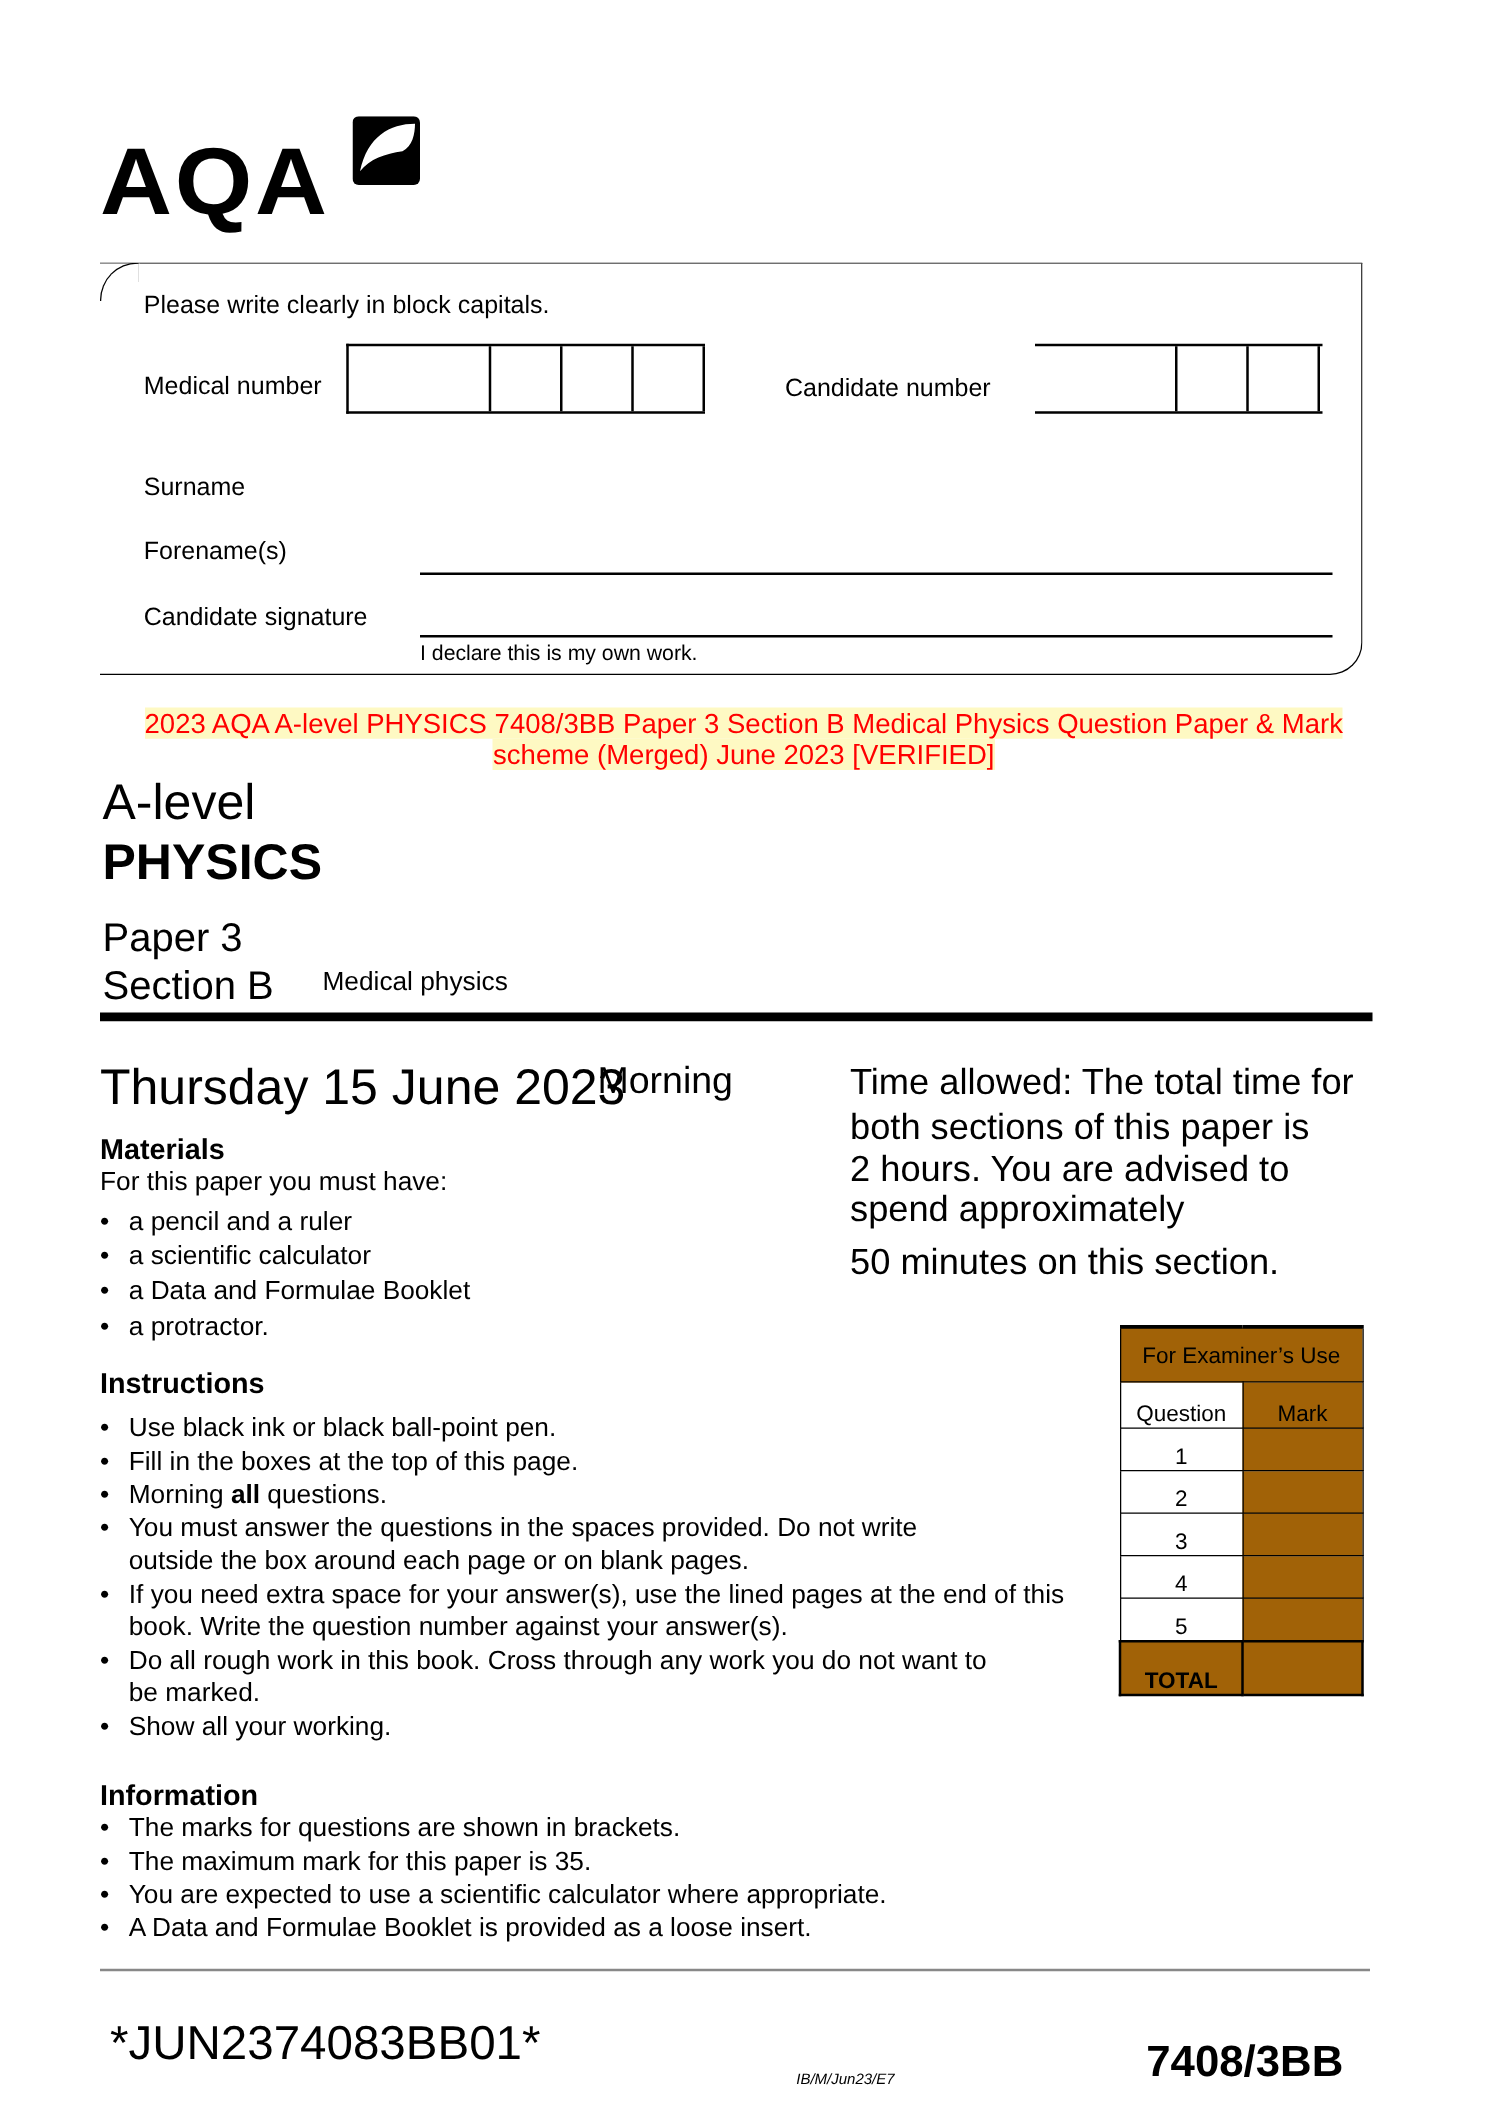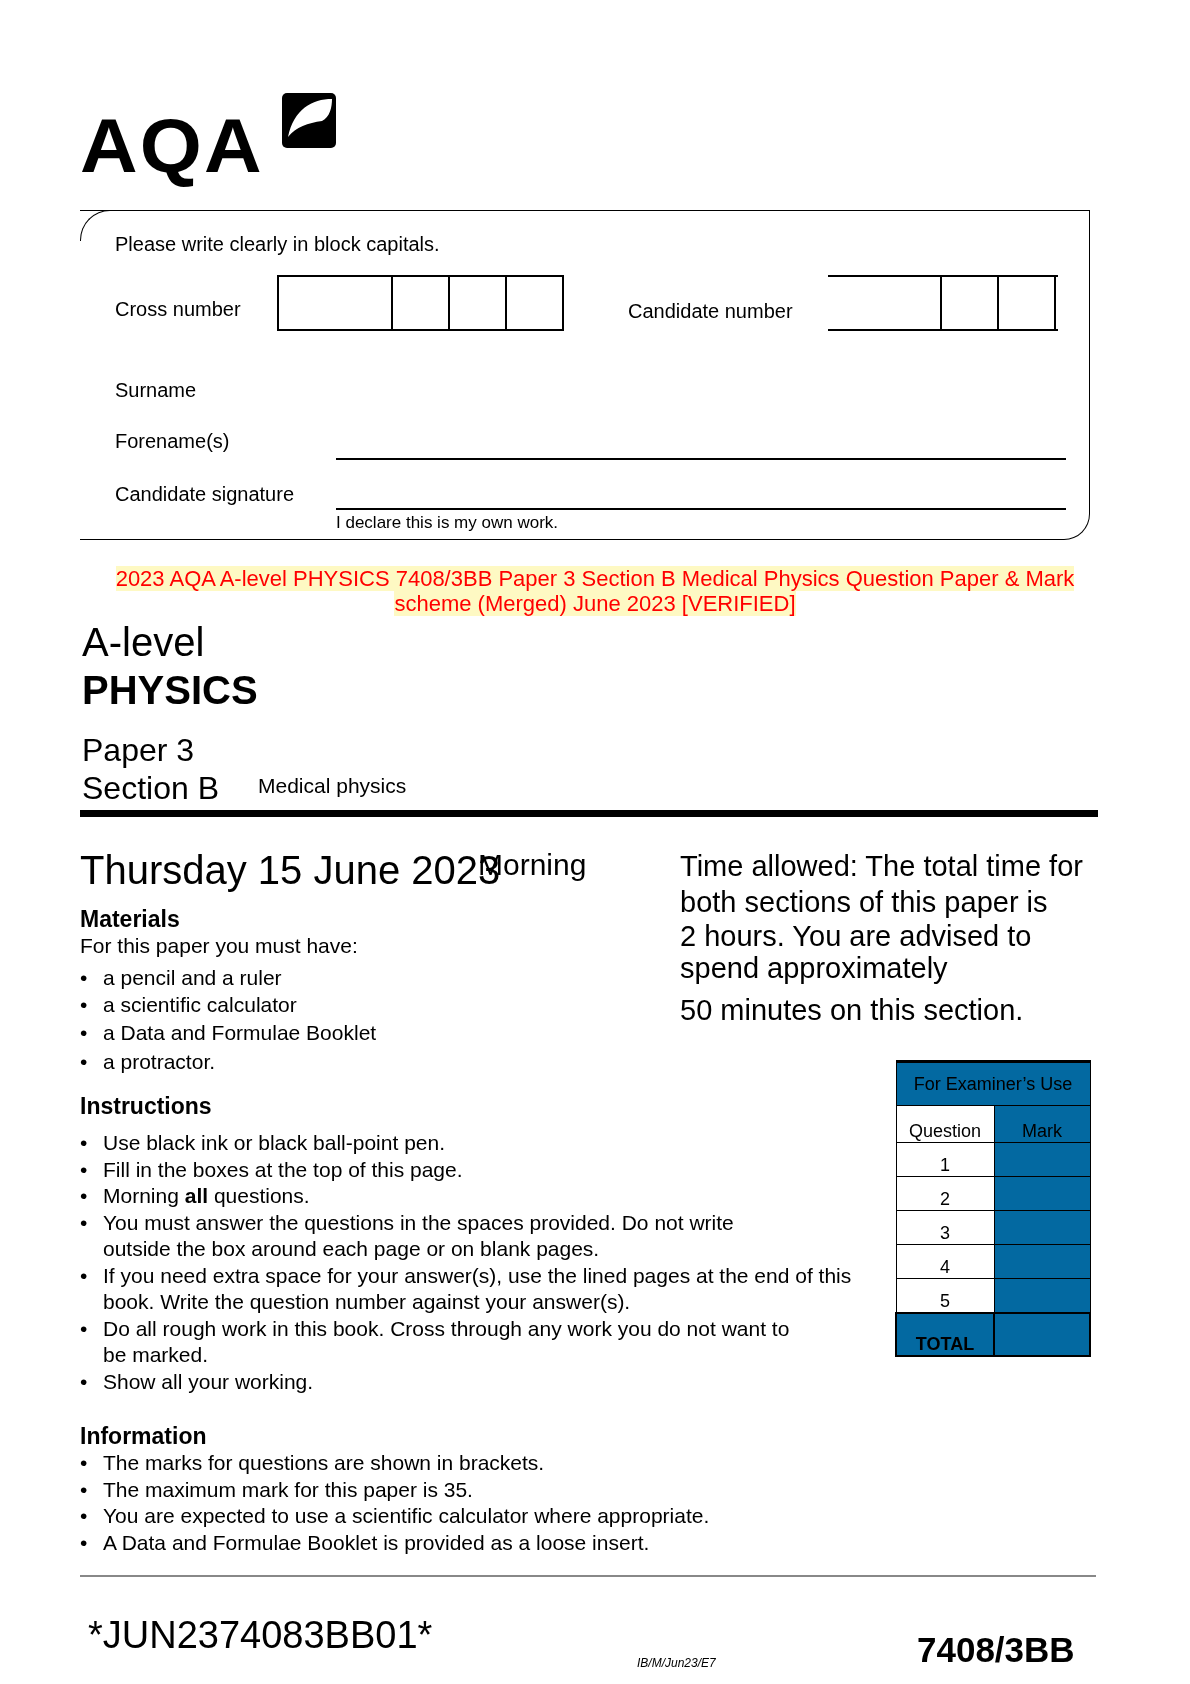--- a/index.html
+++ b/index.html
@@ -26,42 +26,42 @@
   .date { left:80px; top:848px; font-size:40px; }
   .session { left:478px; top:848px; font-size:30px; }
   .time-allowed { left:680px; top:848px; width:420px; font-size:29px; line-height:36px; }
   .sec-head { font-size:23px; font-weight:bold; }
   .body-txt { font-size:21px; line-height:26px; }
   ul.bul { list-style:none; margin:0; padding:0; }
   ul.bul li { position:relative; padding-left:23px; font-size:21px; line-height:26.5px; }
   ul.bul li::before { content:"•"; position:absolute; left:0; top:0; }
   .ex-table { left:895px; top:1060px; width:196px; border-collapse:collapse; font-size:18px; }
   .ex-table td { border:1.5px solid #000; padding:0; text-align:center; box-sizing:border-box; }
-  .shade { background:#0369a1; }
+  .shade { background:#a16207; }
   .thin-rule { left:80px; top:1575px; width:1016px; height:2px; background:#888; }
   .barcode { left:88px; top:1614px; font-size:38px; }
   .ref { left:637px; top:1656px; font-size:12px;font-style:italic; }
   .code { left:917px; top:1630px; font-size:35px; font-weight:bold; }
 </style>
 </head>
 <body>
 
 <div class="abs logo-text">AQA</div>
 <svg class="abs logo-mark" viewBox="0 0 54 55">
   <rect x="0" y="0" width="54" height="55" rx="5" fill="#000"></rect>
   <path d="M50 6 C30 6 12 16 6 44 C14 34 26 30 40 28 C48 24 50 14 50 6 Z" fill="#fff"></path>
 </svg>
 
 <div class="abs form-box"></div>
 <div class="abs form-left-cover"></div>
 <div class="abs form-corner"></div>
 
 <div class="abs lbl" style="left:115px; top:234px;">Please write clearly in block capitals.</div>
 
-<div class="abs lbl" style="left:115px; top:299px;">Cross number</div>
+<div class="abs lbl" style="left:115px; top:299px;">Medical number</div>
 <div class="abs grid-box" style="left:277px; top:275px; width:287px;">
   <div class="cell" style="width:114px;"></div>
   <div class="cell" style="width:57px;"></div>
   <div class="cell" style="width:57px;"></div>
   <div class="cell" style="width:57px;"></div>
 </div>
 
 <div class="abs lbl" style="left:628px; top:301px;">Candidate number</div>
 <div class="abs grid-box" style="left:828px; top:275px; width:230px; border-left:none;">
   <div class="cell" style="width:114px;"></div>

